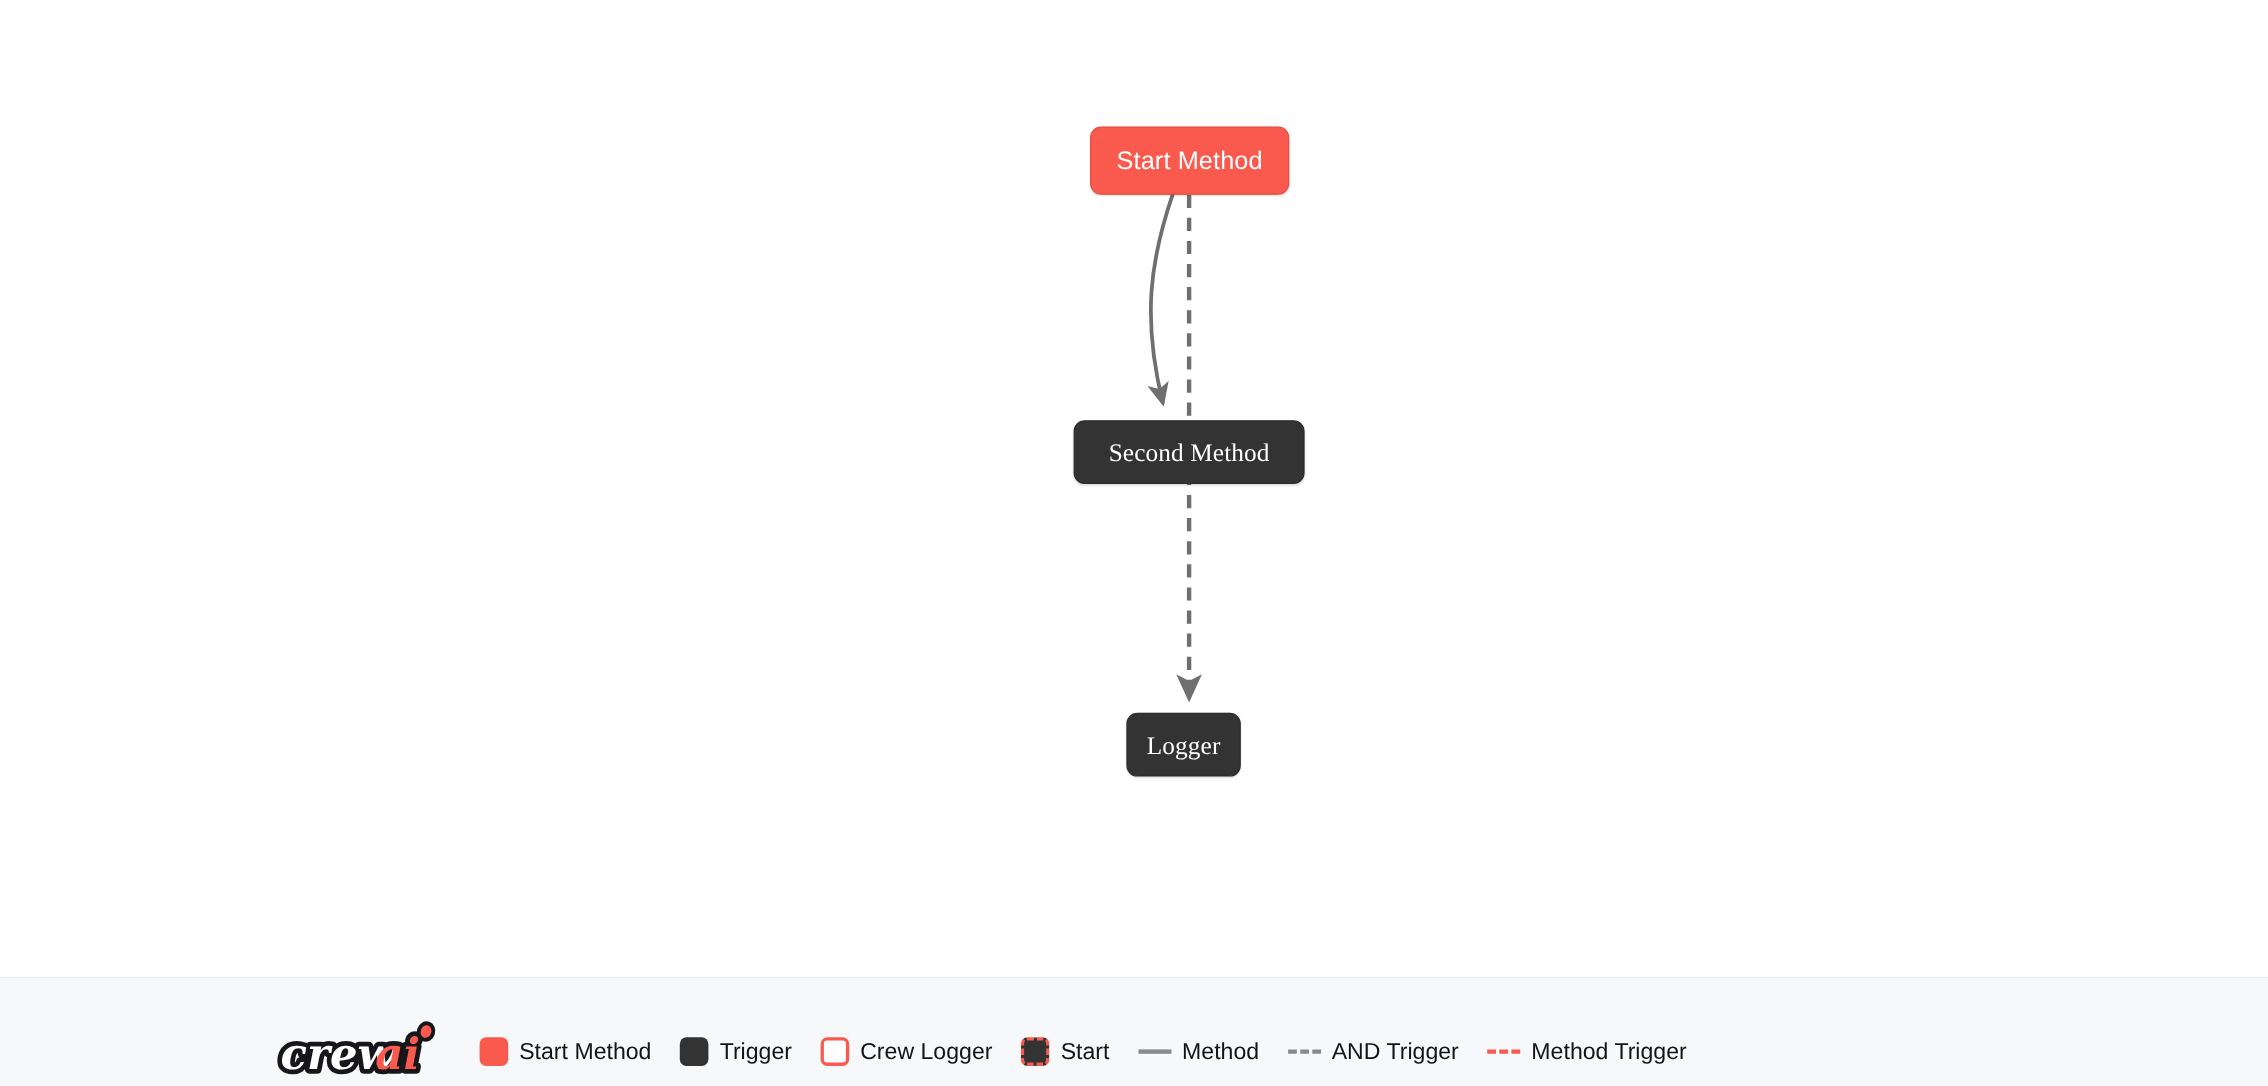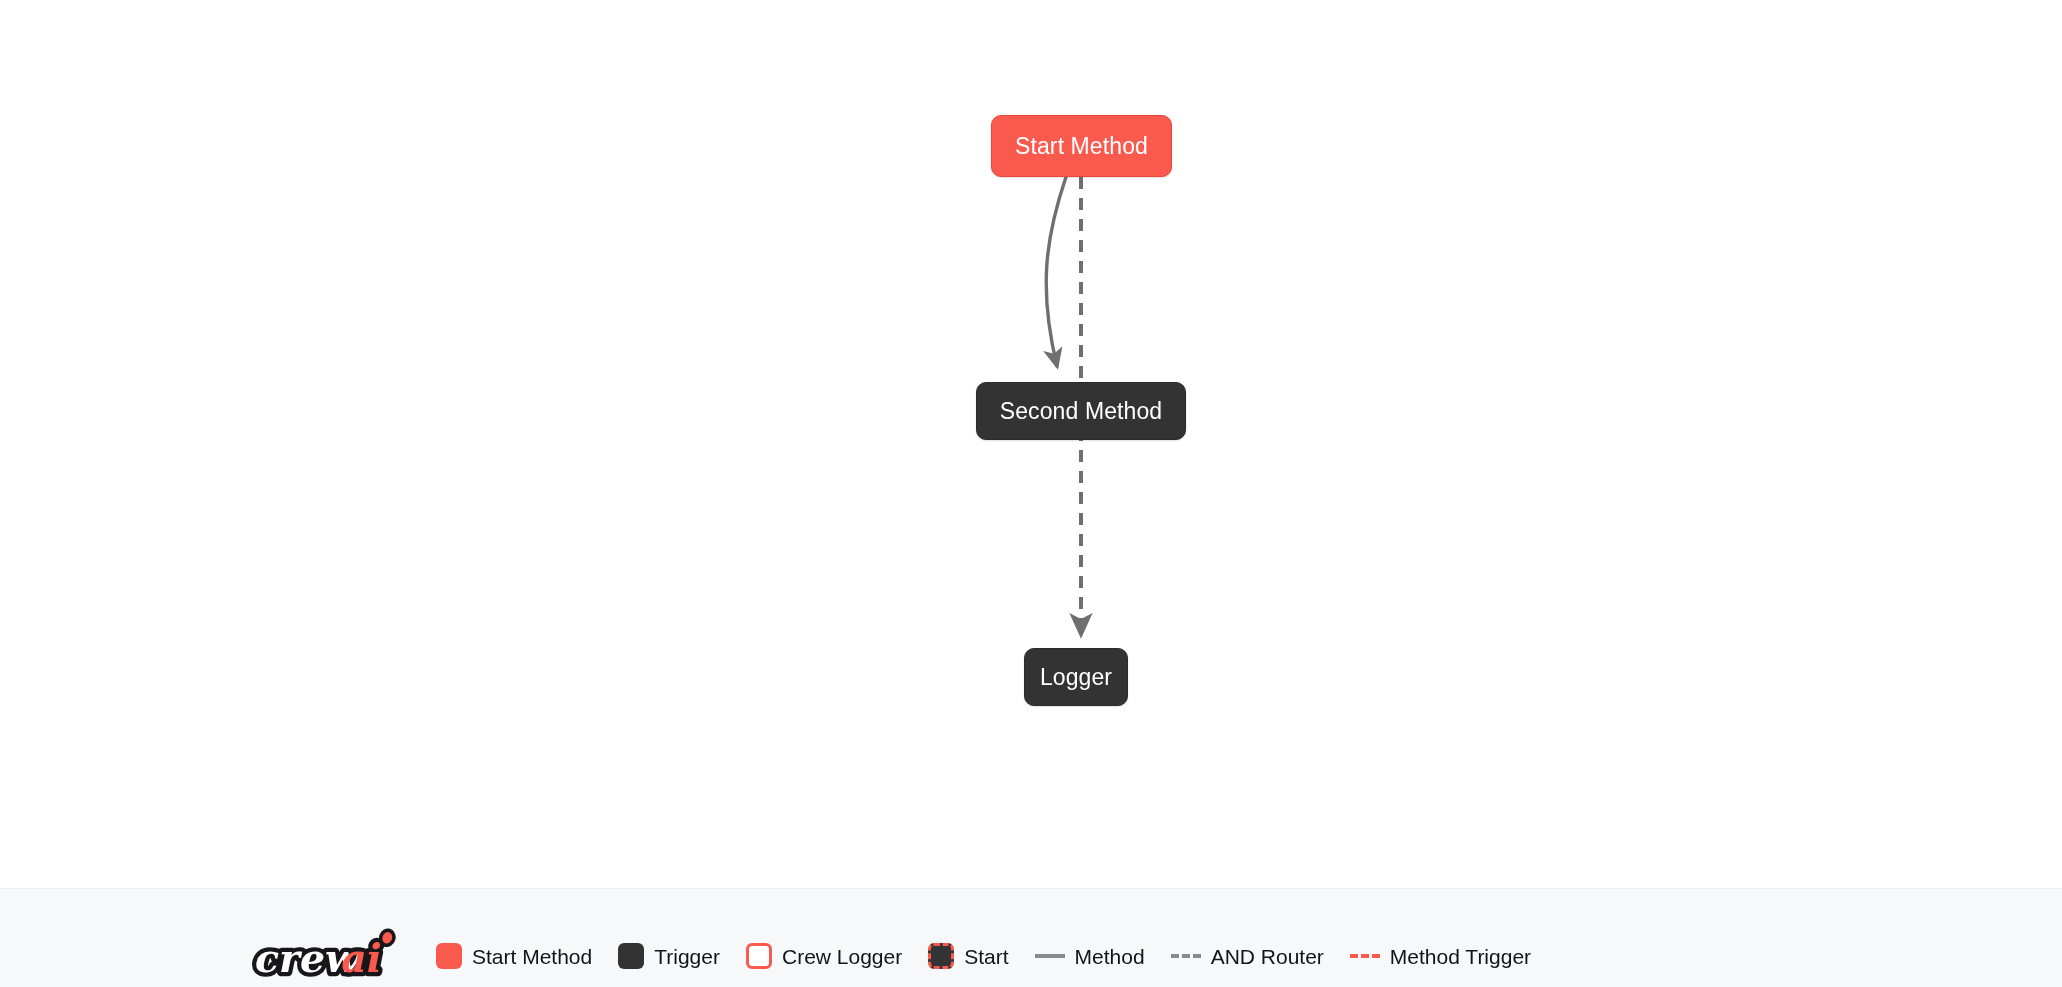--- a/index.html
+++ b/index.html
@@ -48,20 +48,21 @@
   }
   .node-start {
     background: #fa5a4e;
     border: 1px solid #e8473c;
     box-shadow: 0 1px 2px rgba(0,0,0,0.12);
   }
   .node-method {
     background: #333333;
     border: 1px solid #2b2b2b;
     box-shadow: 0 1px 2px rgba(0,0,0,0.12);
+    font-family: Liberation Serif, serif;
   }
 
   
   #legend-bar {
     position: absolute;
     left: 0;
     top: 888px;
     width: 2062px;
     height: 99px;
     background: #f6f8fa;
@@ -196,21 +197,21 @@
       <span class="legend-label">Start</span>
     </div>
 
     <div class="legend-item">
       <span class="line-swatch line-solid"></span>
       <span class="legend-label">Method</span>
     </div>
 
     <div class="legend-item">
       <span class="line-swatch line-dashed-gray"></span>
-      <span class="legend-label">AND Router</span>
+      <span class="legend-label">AND Trigger</span>
     </div>
 
     <div class="legend-item">
       <span class="line-swatch line-dashed-red"></span>
       <span class="legend-label">Method Trigger</span>
     </div>
 
   </div>
 </div>
 

